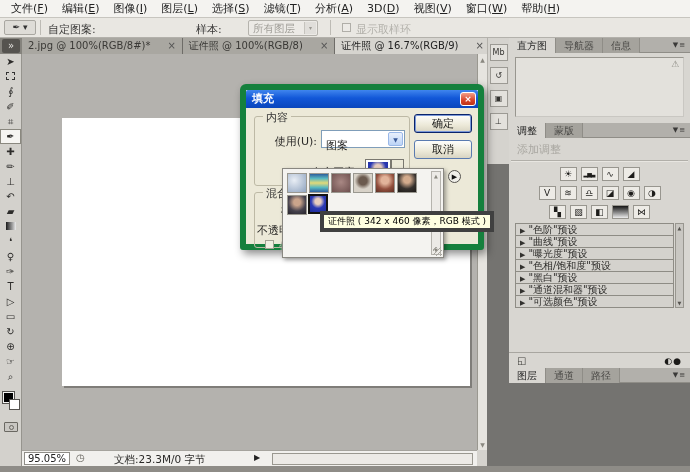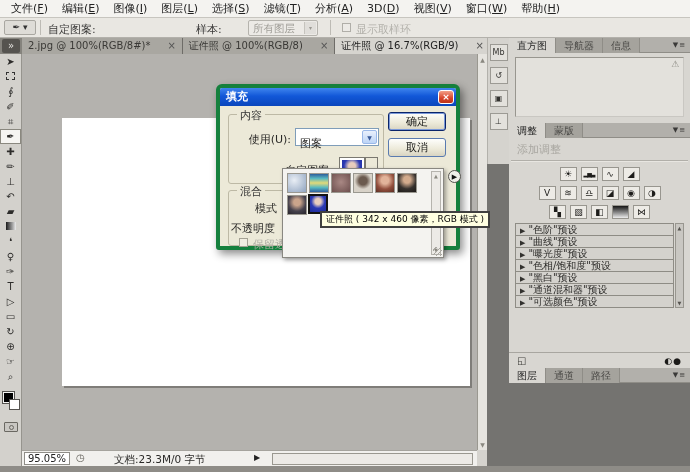--- a/index.html
+++ b/index.html
@@ -88,21 +88,21 @@
   .preset-row .tri{font-size:7px;margin-right:3px;color:#33322f}
   #preset-scroll{position:absolute;right:0;top:0;width:9px;height:100%;background:#c9c7c2;border:1px solid #98968f;font-size:5px;color:#55534f;text-align:center}
   #preset-scroll .up{position:absolute;top:1px;left:0;right:0}
   #preset-scroll .dn{position:absolute;bottom:1px;left:0;right:0}
   #adj-footer{position:absolute;left:0;right:0;bottom:0;height:16px;border-top:1px solid #a8a6a0}
   #footer-switch{position:absolute;left:8px;top:2px;font-size:10px;color:#44433f}
   #footer-clip{position:absolute;right:8px;top:3px;font-size:9px;color:#1c1b19;letter-spacing:1px}
   #layers-content{height:83px;background:#747370}
 
   
-  #fill-dialog{position:absolute;left:216px;top:84px;width:244px;height:166px;z-index:10;border:4px solid #15803d;border-radius:6px 6px 3px 3px;background:#ece9d8;box-shadow:3px 4px 8px rgba(0,0,0,.45)}
+  #fill-dialog{position:absolute;left:240px;top:84px;width:244px;height:166px;z-index:10;border:6px solid #15803d;border-radius:6px 6px 3px 3px;background:#ece9d8;box-shadow:3px 4px 8px rgba(0,0,0,.45)}
   #dlg-title{height:18px;background:linear-gradient(180deg,#3f85ee 0%,#1257d8 45%,#0a46bc 100%);color:#fff;font-weight:bold;font-size:11px;line-height:18px;padding:0 6px;border-radius:2px 2px 0 0;position:relative}
   #dlg-close{position:absolute;right:2px;top:2px;width:16px;height:14px;background:linear-gradient(180deg,#f3a088,#d8442a 60%,#bc3317);border:1px solid #fff;border-radius:3px;color:#fff;font-size:9px;font-weight:bold;line-height:12px;text-align:center}
   #dlg-body{position:relative;height:142px}
   .gbox{position:absolute;border:1px solid #bdb9a5;border-radius:3px}
   .gbox-label{position:absolute;top:-7px;left:8px;background:#ece9d8;padding:0 3px;font-size:11px;color:#333}
   #gbox-content{left:8px;top:8px;width:156px;height:70px}
   #use-label{position:absolute;left:4px;top:17px;width:58px;text-align:right;font-size:11px}
   #use-combo{position:absolute;left:66px;top:13px;width:84px;height:18px;background:#fff;border:1px solid #7f9db9;font-size:11px;line-height:16px;padding:7px 4px}
   #use-combo .xp-arr{position:absolute;right:1px;top:1px;width:15px;height:14px;background:linear-gradient(180deg,#e9f0fc,#bcd4f6);border:1px solid #9ab8e8;border-radius:2px;font-size:6px;color:#3a5a9a;text-align:center;line-height:14px}
   #pattern-label{position:absolute;left:4px;top:48px;width:100px;text-align:right;font-size:11px}
@@ -133,21 +133,21 @@
   .p1{background:radial-gradient(circle at 35% 35%,#e9eef5,#8fa3bf)}
   .p2{background:linear-gradient(180deg,#2e5f9e 0%,#58b8c0 25%,#e3d978 50%,#58b8c0 75%,#2e5f9e 100%)}
   .p3{background:radial-gradient(circle at 50% 45%,#a98884,#6d4f4e)}
   .p4{background:radial-gradient(circle at 50% 38%,#6b5a4e 0 28%,#d8d2c8 58%)}
   .p5{background:radial-gradient(circle at 50% 35%,#e2b39a 0 25%,#93503e 60%,#5e2e24)}
   .p6{background:radial-gradient(circle at 50% 32%,#d3ab8d 0 22%,#37322f 60%,#1d1a18)}
   .p7{background:radial-gradient(circle at 50% 35%,#caa48b 0 22%,#46424e 60%,#27242c)}
   .p8{background:radial-gradient(circle at 50% 34%,#e8cdbd 0 22%,#2a39b4 52%,#1d2a96)}
 
   
-  #pattern-tooltip{position:absolute;left:320px;top:211px;z-index:30;background:#ffffe1;border:2px solid #404040;font-size:9px;line-height:13px;padding:0 4px;white-space:nowrap;color:#000}
+  #pattern-tooltip{position:absolute;left:320px;top:211px;z-index:30;background:#ffffe1;border:4px solid #404040;font-size:9px;line-height:13px;padding:0 4px;white-space:nowrap;color:#000}
 </style>
 </head>
 <body>
 
 <div id="app">
 
   <div id="menubar"><div class="menu-item">文件(<u>F</u>)</div><div class="menu-item">编辑(<u>E</u>)</div><div class="menu-item">图像(<u>I</u>)</div><div class="menu-item">图层(<u>L</u>)</div><div class="menu-item">选择(<u>S</u>)</div><div class="menu-item">滤镜(<u>T</u>)</div><div class="menu-item">分析(<u>A</u>)</div><div class="menu-item">3D(<u>D</u>)</div><div class="menu-item">视图(<u>V</u>)</div><div class="menu-item">窗口(<u>W</u>)</div><div class="menu-item">帮助(<u>H</u>)</div></div>
 
   <div id="optionsbar">
     <div id="tool-badge">✒ ▾</div>

